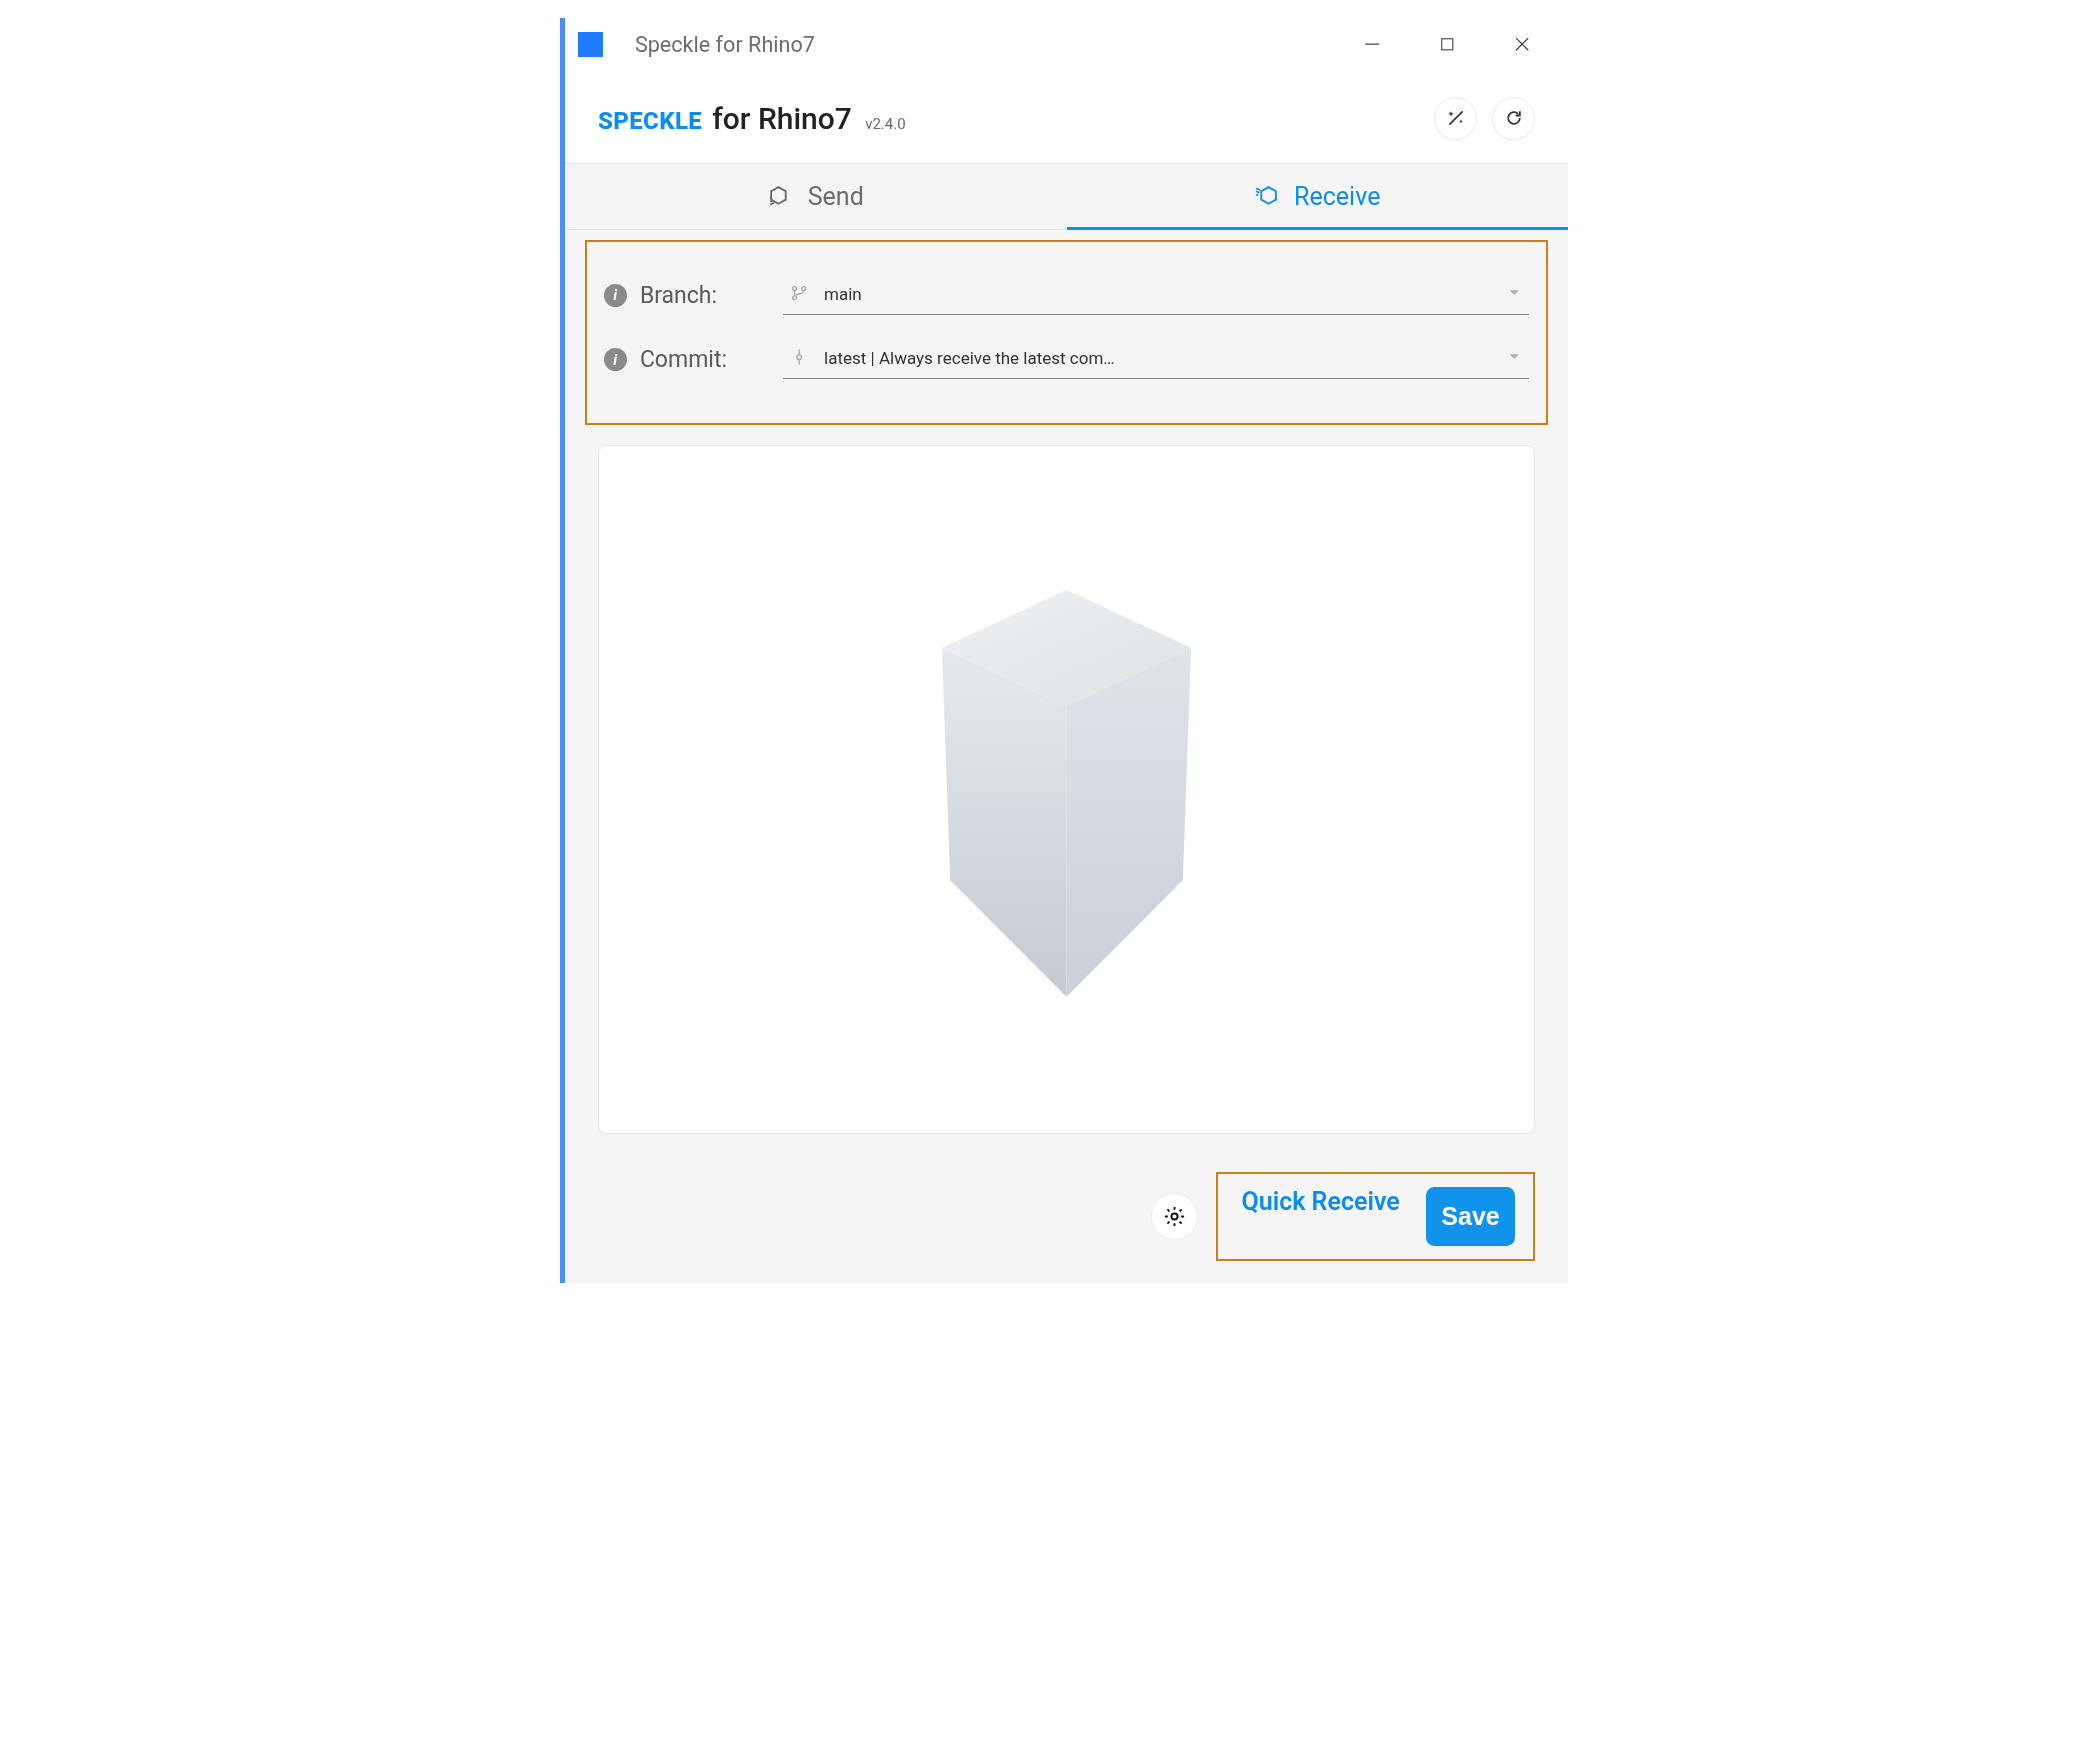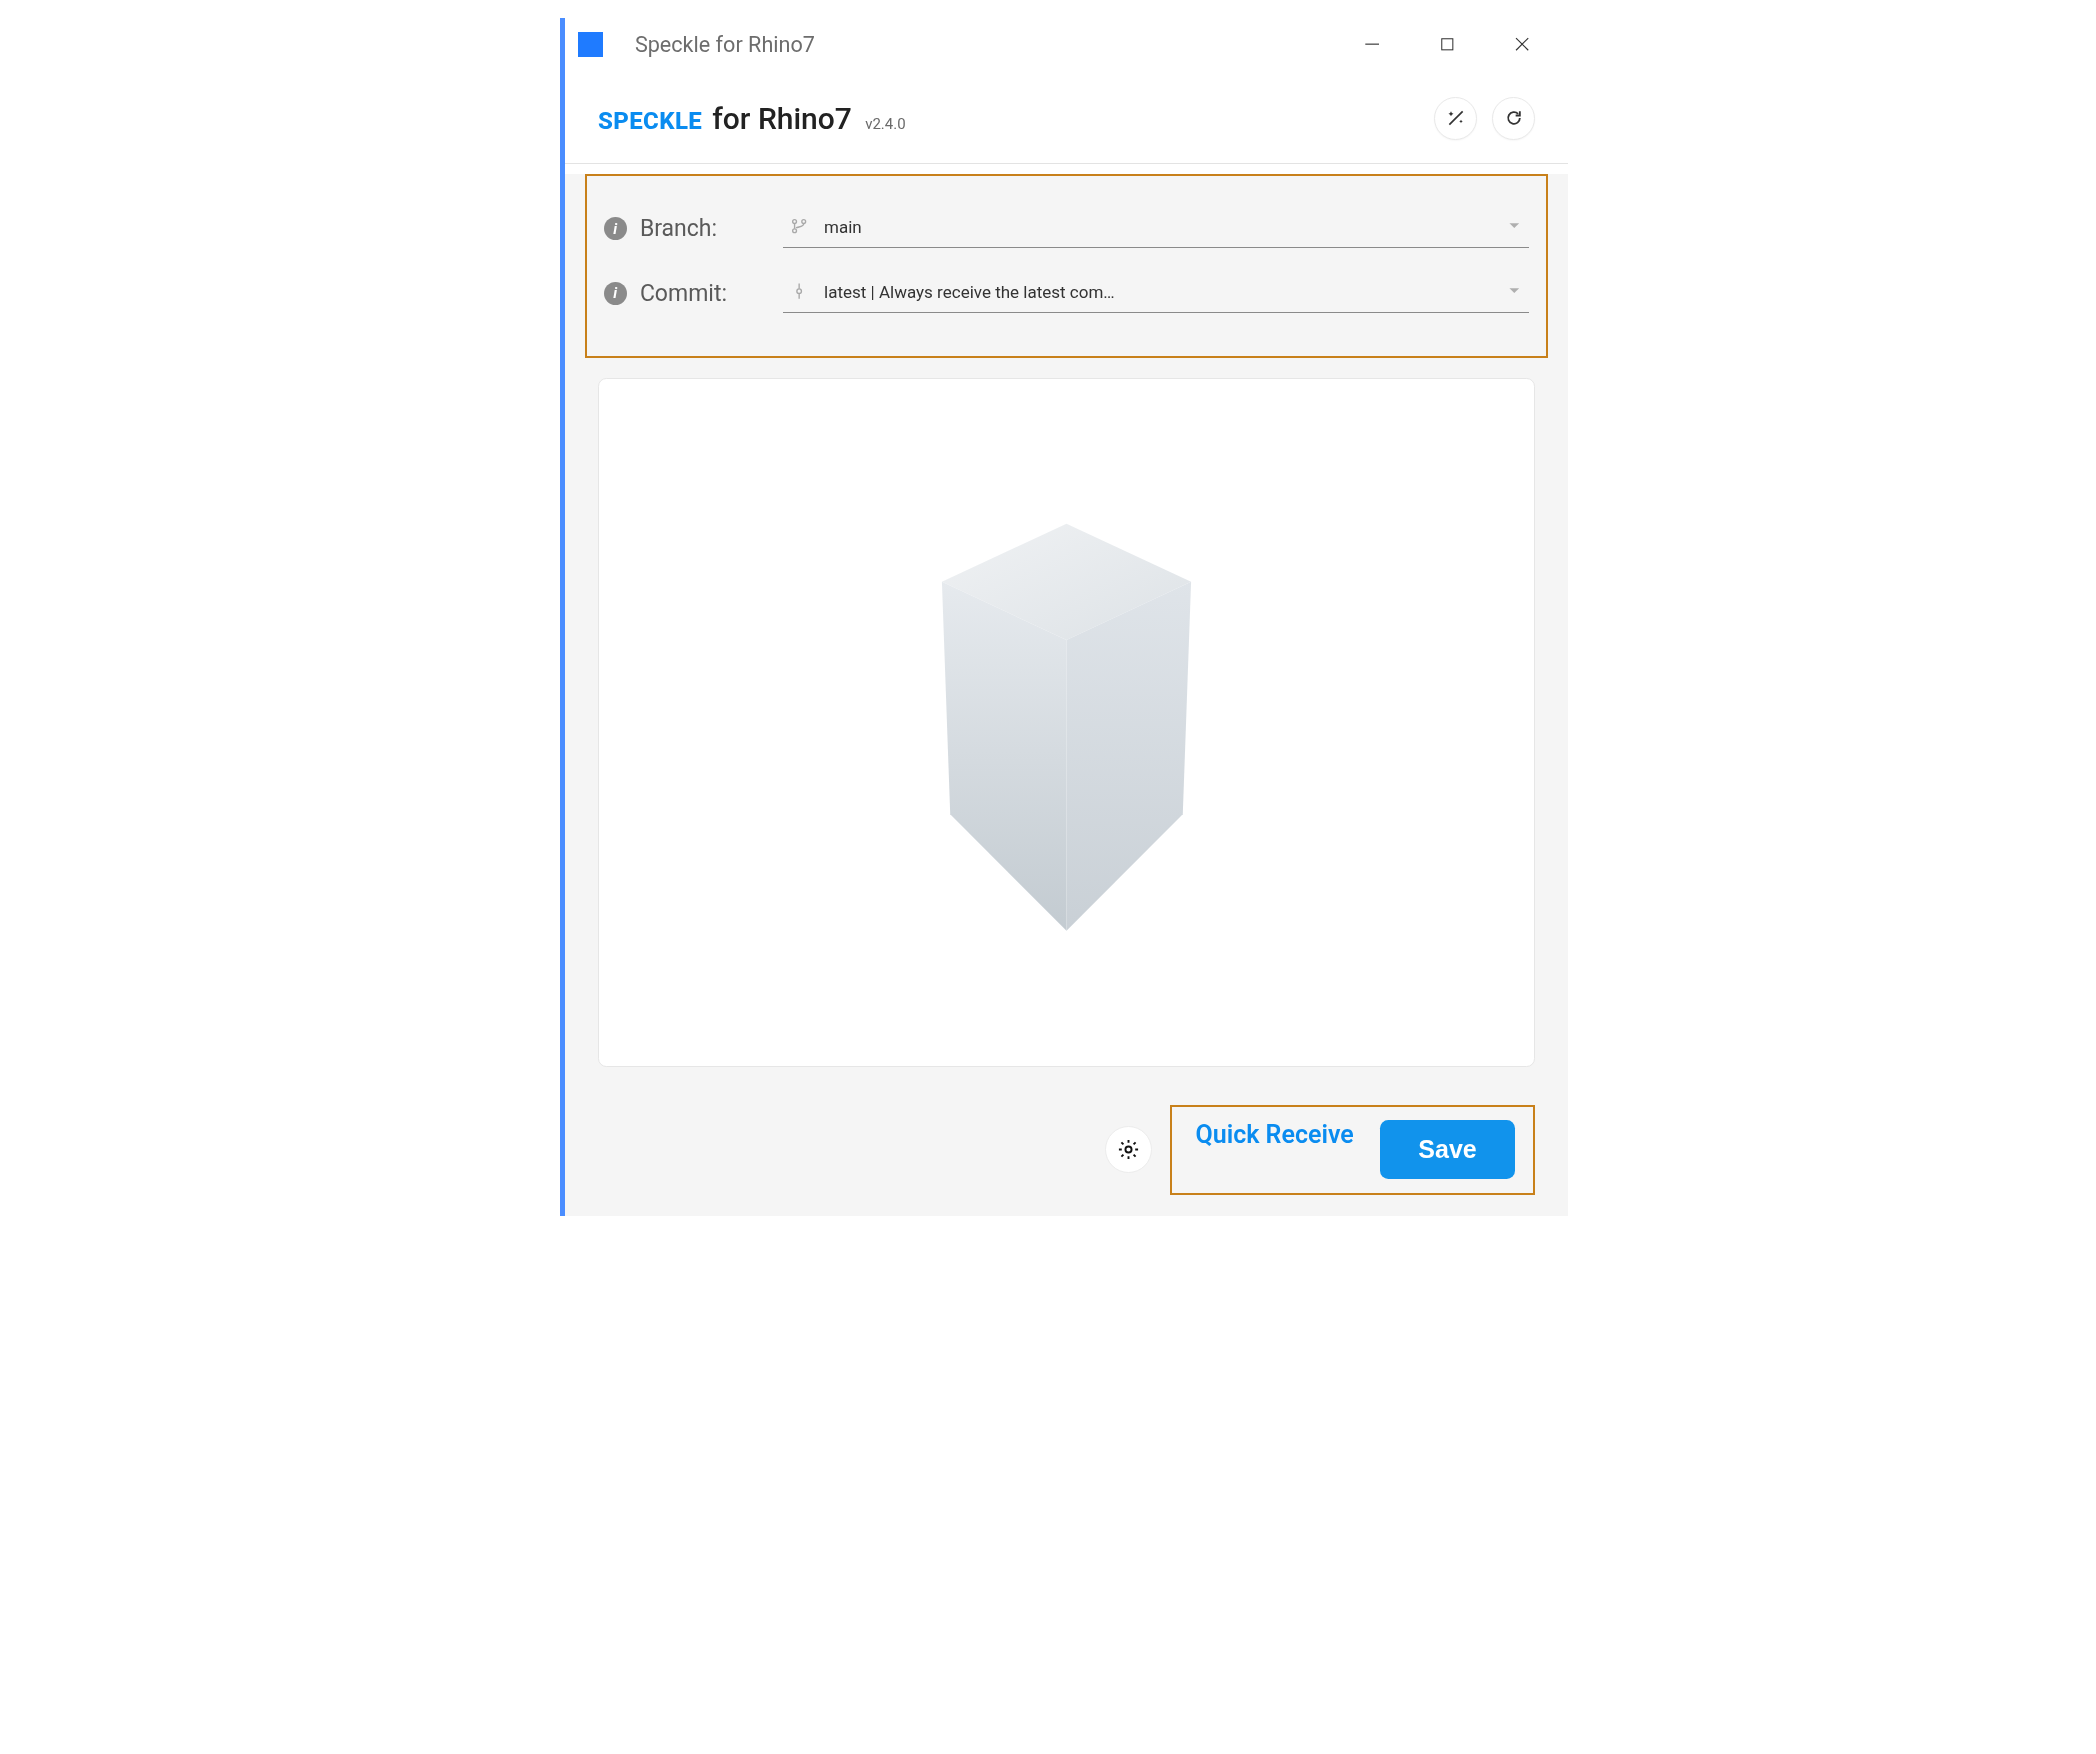--- a/index.html
+++ b/index.html
@@ -252,21 +252,21 @@
       font-weight: 600;
       cursor: pointer;
     }
     .save-btn {
       background: #1193ec;
       color: #fff;
       font-size: 25px;
       font-weight: 600;
       border: none;
       border-radius: 8.3px;
-      padding: 15px 38px;
+      padding: 15px 15px;
       cursor: pointer;
     }
   </style>
 </head>
 <body>
 
 <div class="app-window">
 
   <div class="titlebar">
     <span class="app-icon"></span>
@@ -310,20 +310,36 @@
             <path d="M19 12a7 7 0 1 1-2.05-4.95" fill="none" stroke="#333" stroke-width="2.2"></path>
             <path d="M19 4v5h-5" fill="none" stroke="#333" stroke-width="2.2"></path>
           </svg>
       </div>
     </div>
   </div>
 
   <div class="content-area">
 
 
+    <div class="tabs">
+      <div class="tab">
+        <svg viewBox="0 0 24 24">
+          <path d="M10 3l7 4v8l-7 4l-7-4V7z" fill="none" stroke="#6b6b6b" stroke-width="1.8"></path>
+          <path d="M2 20l4-2 M2 17l3-1.5 M2 14l2-1" stroke="#6b6b6b" stroke-width="1.6" fill="none"></path>
+        </svg>
+        <span>Send</span>
+      </div>
+      <div class="tab active">
+        <svg viewBox="0 0 24 24">
+          <path d="M14 3l7 4v8l-7 4l-7-4V7z" fill="none" stroke="#0a8cf0" stroke-width="1.8"></path>
+          <path d="M2 4l4 2 M2 7l3 1.5 M2 10l2 1" stroke="#0a8cf0" stroke-width="1.6" fill="none"></path>
+        </svg>
+        <span>Receive</span>
+      </div>
+    </div>
 
     <div class="highlight-box">
       <div class="form-row">
         <div class="info-icon">i</div>
         <div class="field-label">Branch:</div>
         <div class="select-underline">
           <svg class="pre" viewBox="0 0 24 24">
               <circle cx="6" cy="6" r="2.5" fill="none" stroke="#777" stroke-width="1.8"></circle>
               <circle cx="18" cy="6" r="2.5" fill="none" stroke="#777" stroke-width="1.8"></circle>
               <circle cx="6" cy="18" r="2.5" fill="none" stroke="#777" stroke-width="1.8"></circle>

